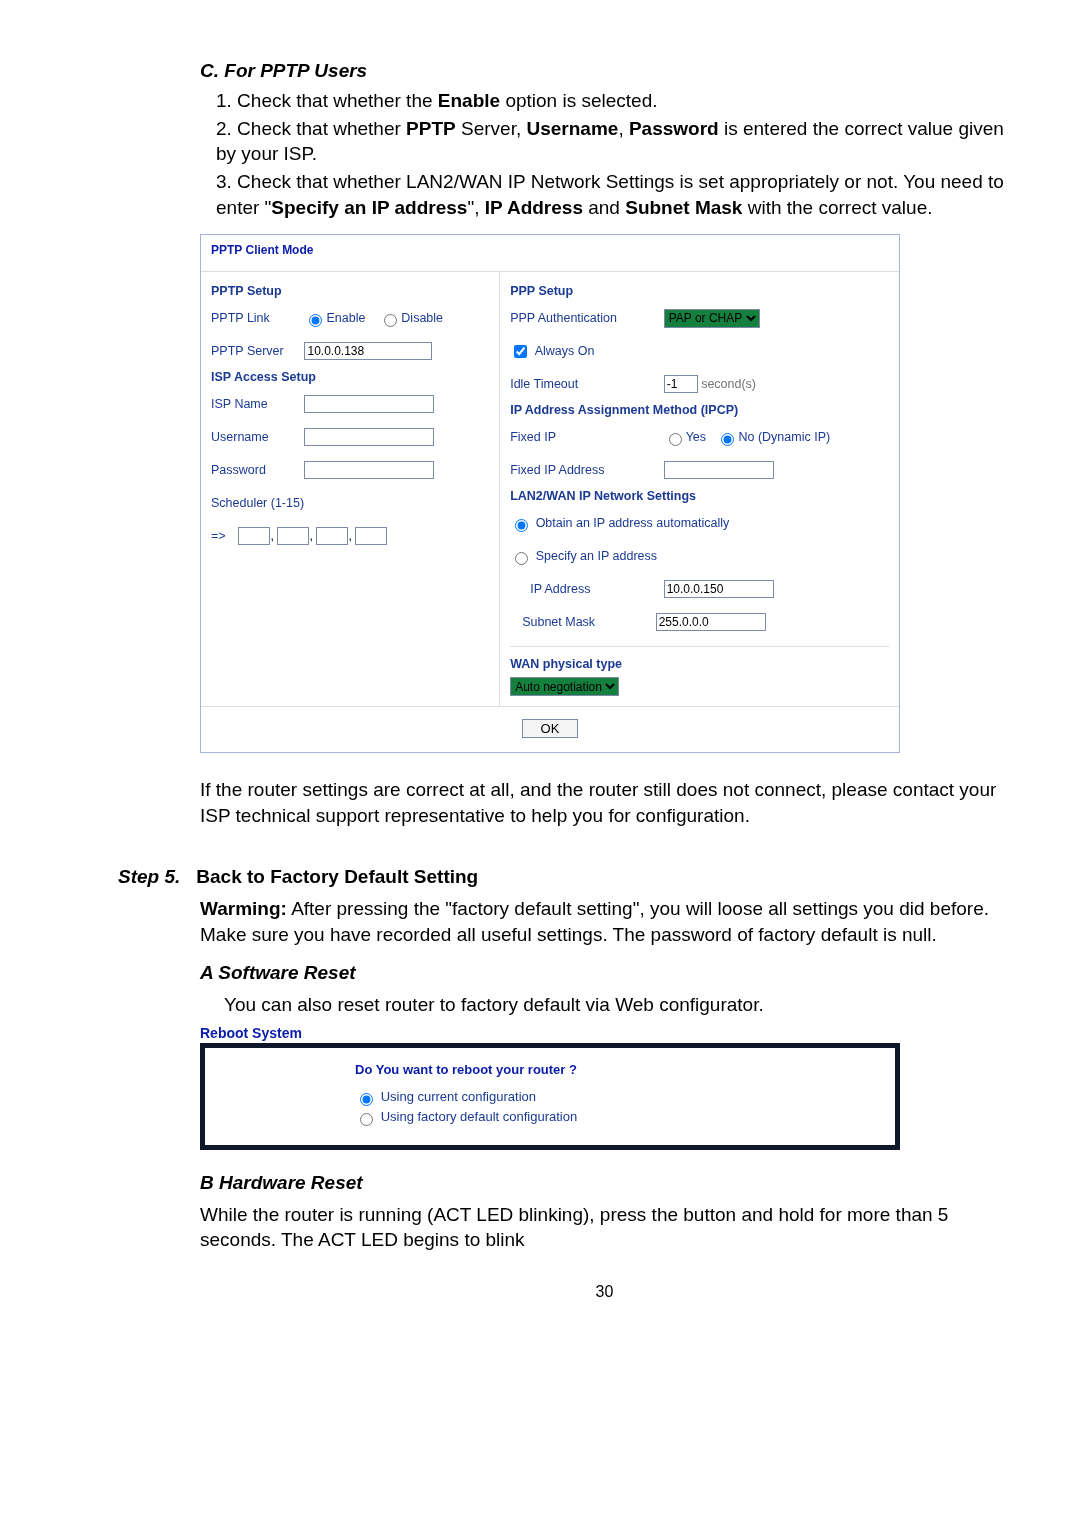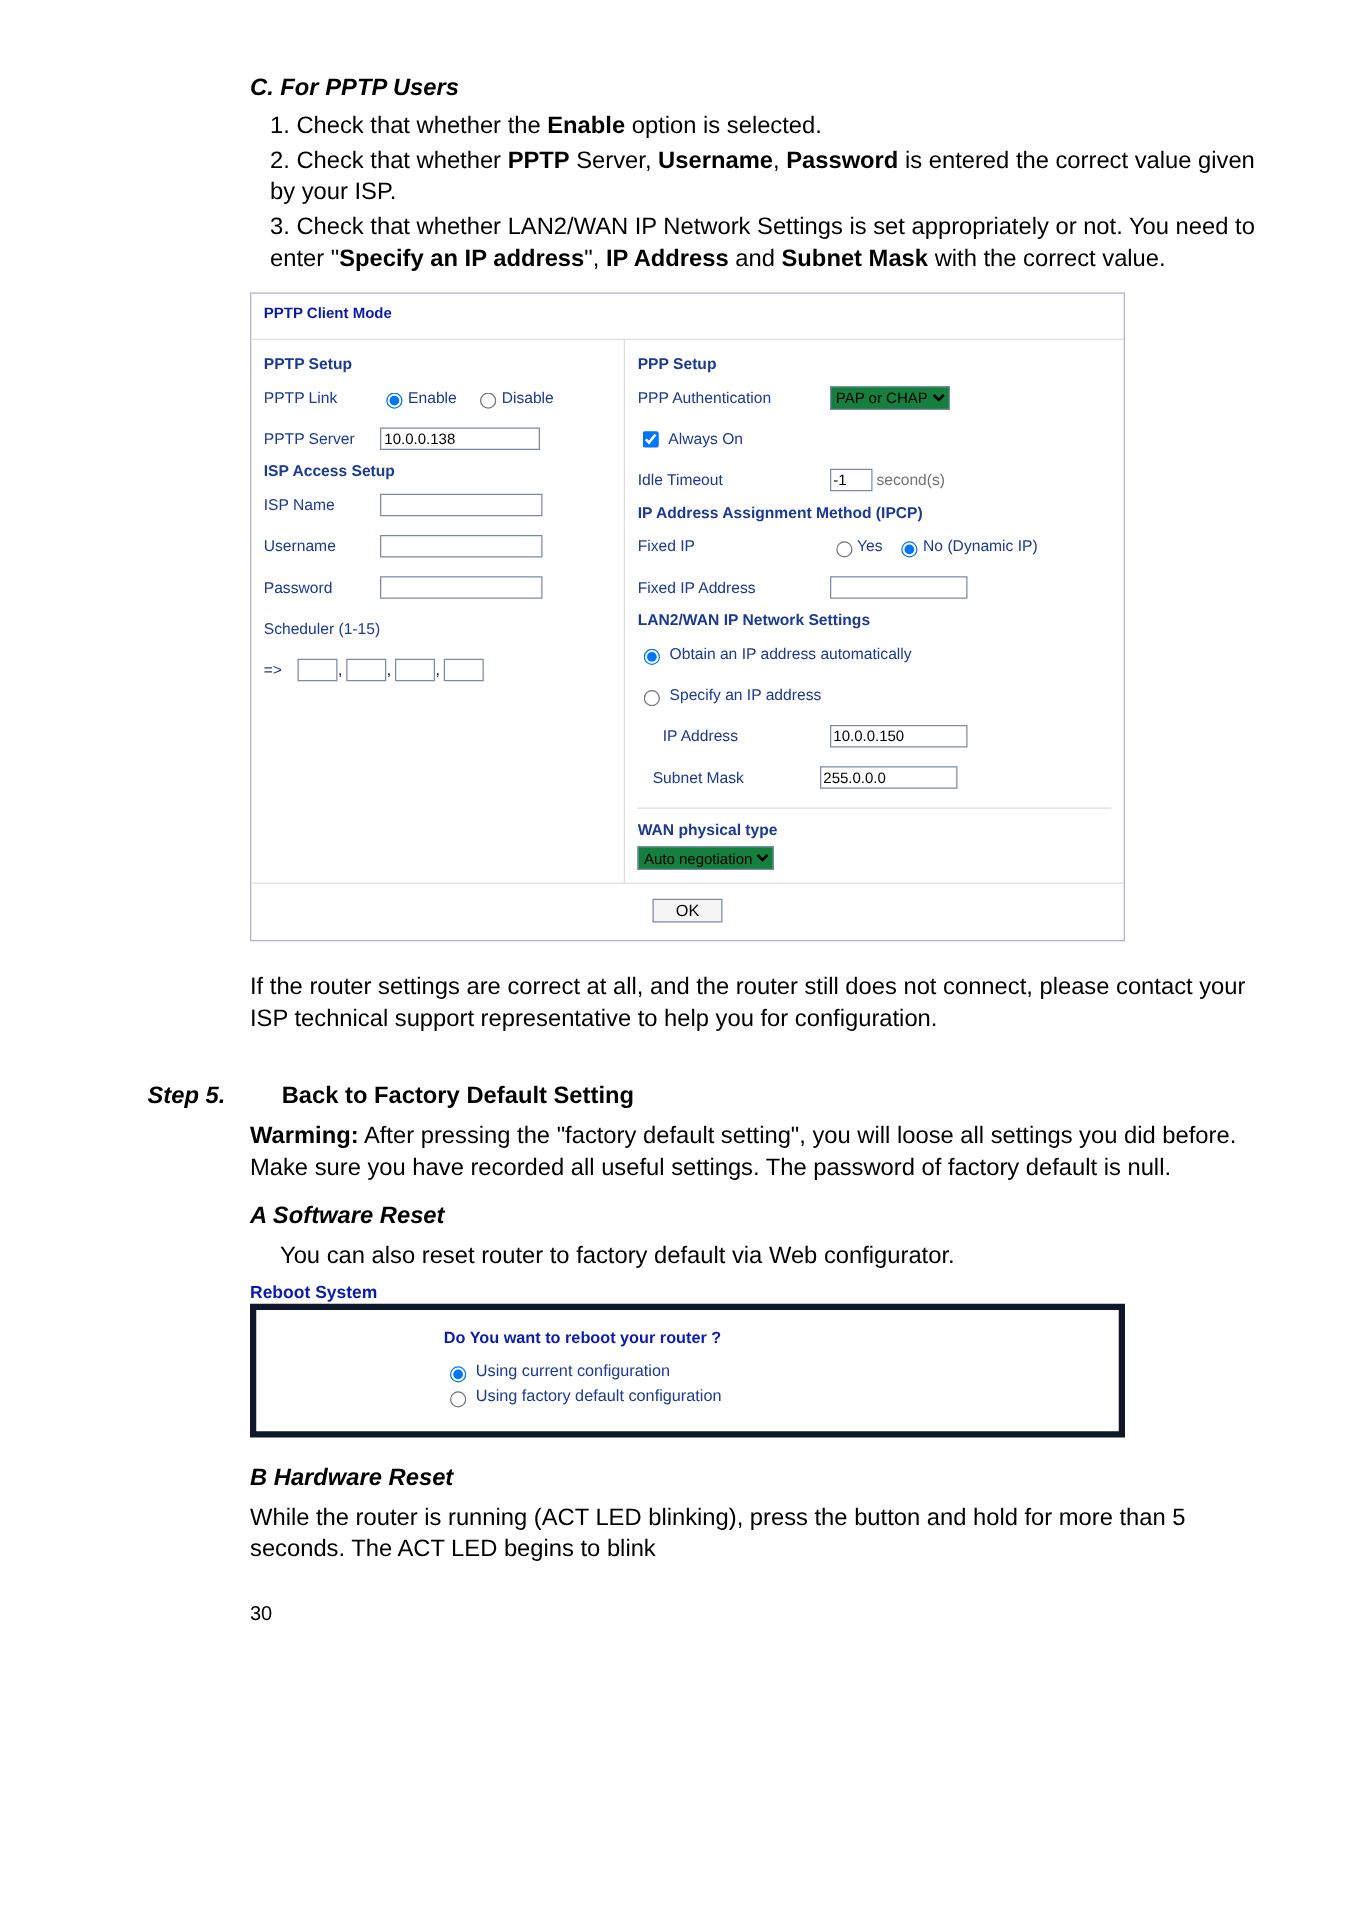--- a/index.html
+++ b/index.html
@@ -26,21 +26,21 @@
     margin: 14px 0 2px 0;
   }
   .ol-list {
     font-size: 19px;
     line-height: 1.35;
     margin: 0 0 14px 16px;
     padding: 0;
   }
   .ol-item { margin-bottom: 2px; }
   .inline-bold { font-weight: bold; }
-  .step-row { display: flex; gap: 45px; align-items: baseline; margin-top: 38px; }
+  .step-row { display: flex; gap: 16px; align-items: baseline; margin-top: 38px; }
   .step-label { font-weight: bold; font-style: italic; font-size: 19px; margin-left: -82px; }
   .step-title { font-weight: bold; font-size: 19px; }
   .para { font-size: 19px; line-height: 1.35; margin: 8px 0; }
 
   
   .panel {
     border: 1px solid #aab0dd;
     margin: 8px 0 24px 0;
     width: 700px;
     font-family: Verdana, Arial, sans-serif;
@@ -111,21 +111,21 @@
     border: 5px solid #0f172a;
     width: 700px;
     font-family: Verdana, Arial, sans-serif;
     font-size: 13px;
     padding: 14px 0 16px 0;
   }
   .reboot-inner { margin-left: 150px; }
   .reboot-q { color: #0a1cab; font-weight: bold; margin-bottom: 12px; display:block; }
   .reboot-opt { color: #1b3a93; display:block; margin: 3px 0; }
 
-  .page-num { font-size: 16px; margin-top: 30px; }
+  .page-num { text-align: center; font-size: 16px; margin-top: 30px; }
 </style>
 </head>
 <body>
 
 <div class="page">
 
   <div class="section-heading">C. For PPTP Users</div>
 
   <div class="ol-list">
     <div class="ol-item">

